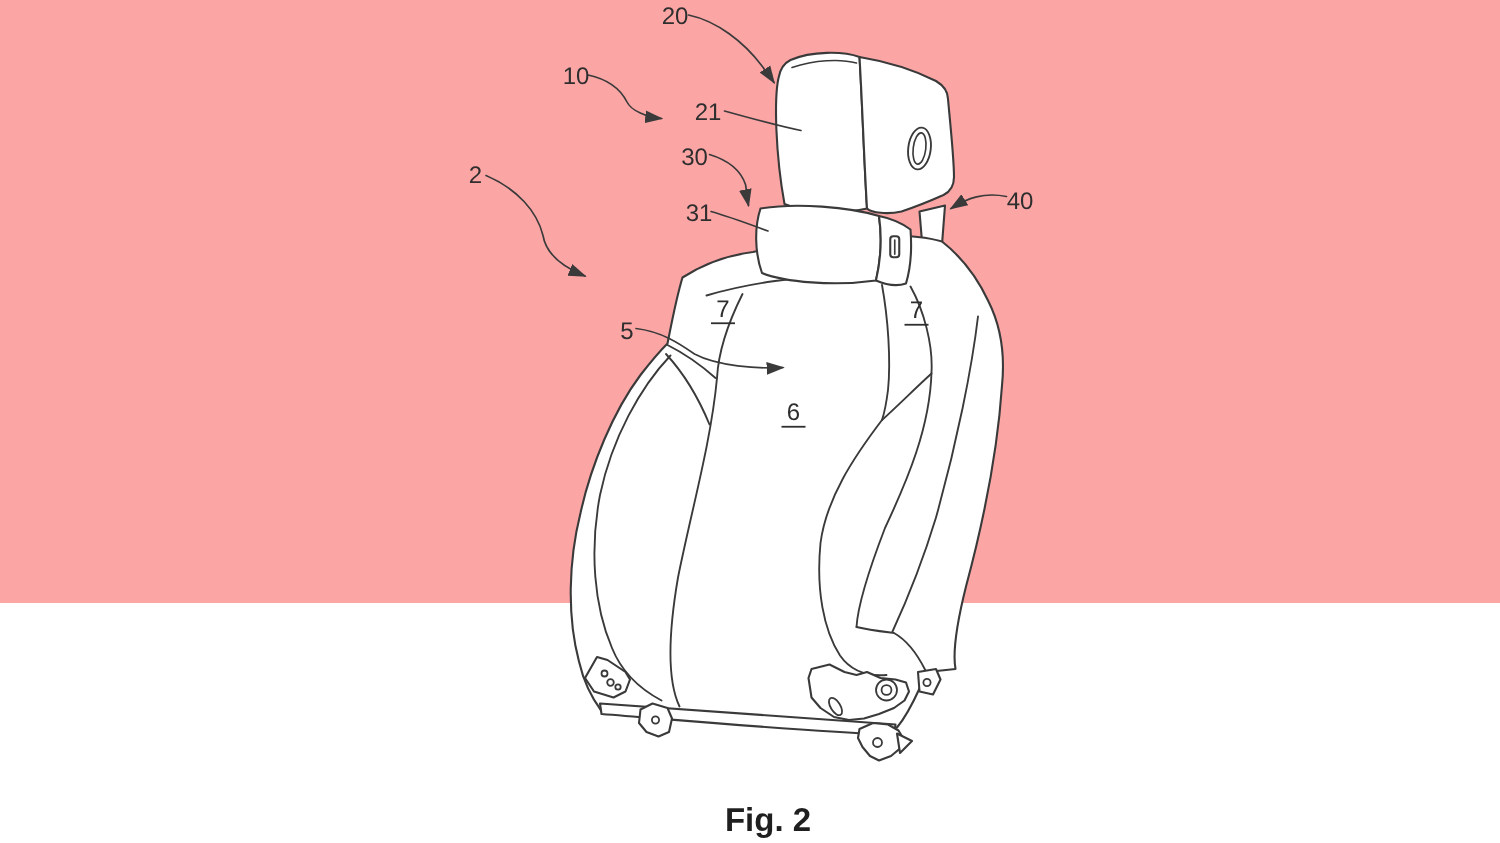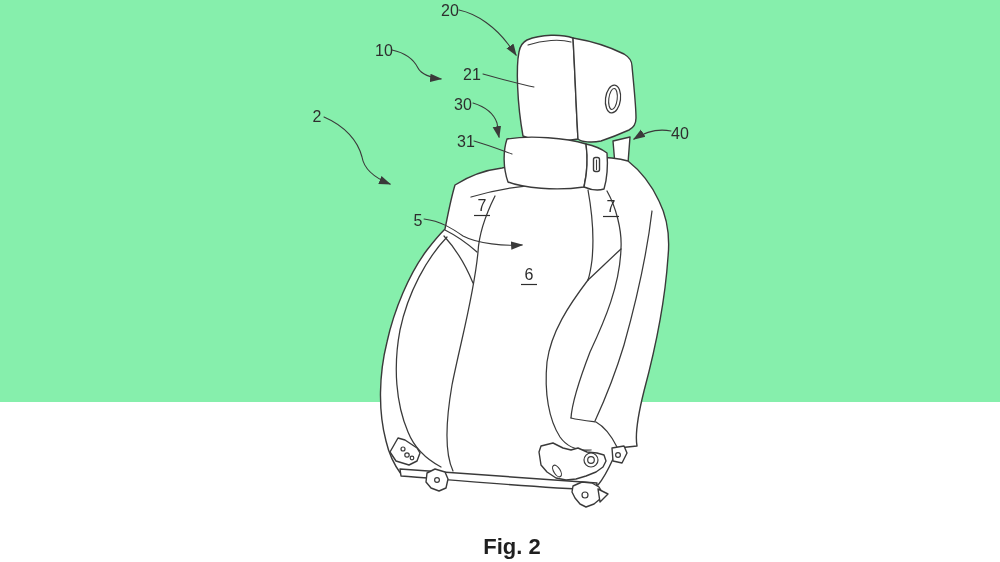--- a/index.html
+++ b/index.html
@@ -1,17 +1,17 @@
 <!DOCTYPE html>
 <html><head>
 <meta charset="utf-8">
 <style>
   html,body{margin:0;padding:0;background:#ffffff;}
   body{width:1000px;height:562px;overflow:hidden;font-family:"Liberation Sans",sans-serif;}
-  .stage{width:1000px;height:402px;position:relative;background:#86efac;}
+  .stage{width:1000px;height:402px;position:relative;background:#fca5a5;}
   svg{display:block;}
   .shape{fill:#ffffff;stroke:#3a3a3a;stroke-width:1.4;stroke-linejoin:round;stroke-linecap:round;}
   .ln{fill:none;stroke:#3a3a3a;stroke-width:1.25;stroke-linecap:round;}
   .thin{fill:none;stroke:#3a3a3a;stroke-width:1.1;stroke-linecap:round;}
   .hole{fill:#ffffff;stroke:#3a3a3a;stroke-width:1.2;}
   .reflabel{font-family:"Liberation Sans",sans-serif;font-size:16px;fill:#2e2e2e;}
   .caption{font-family:"Liberation Sans",sans-serif;font-size:22px;font-weight:bold;fill:#1f1f1f;}
 </style>
 </head>
 <body>

